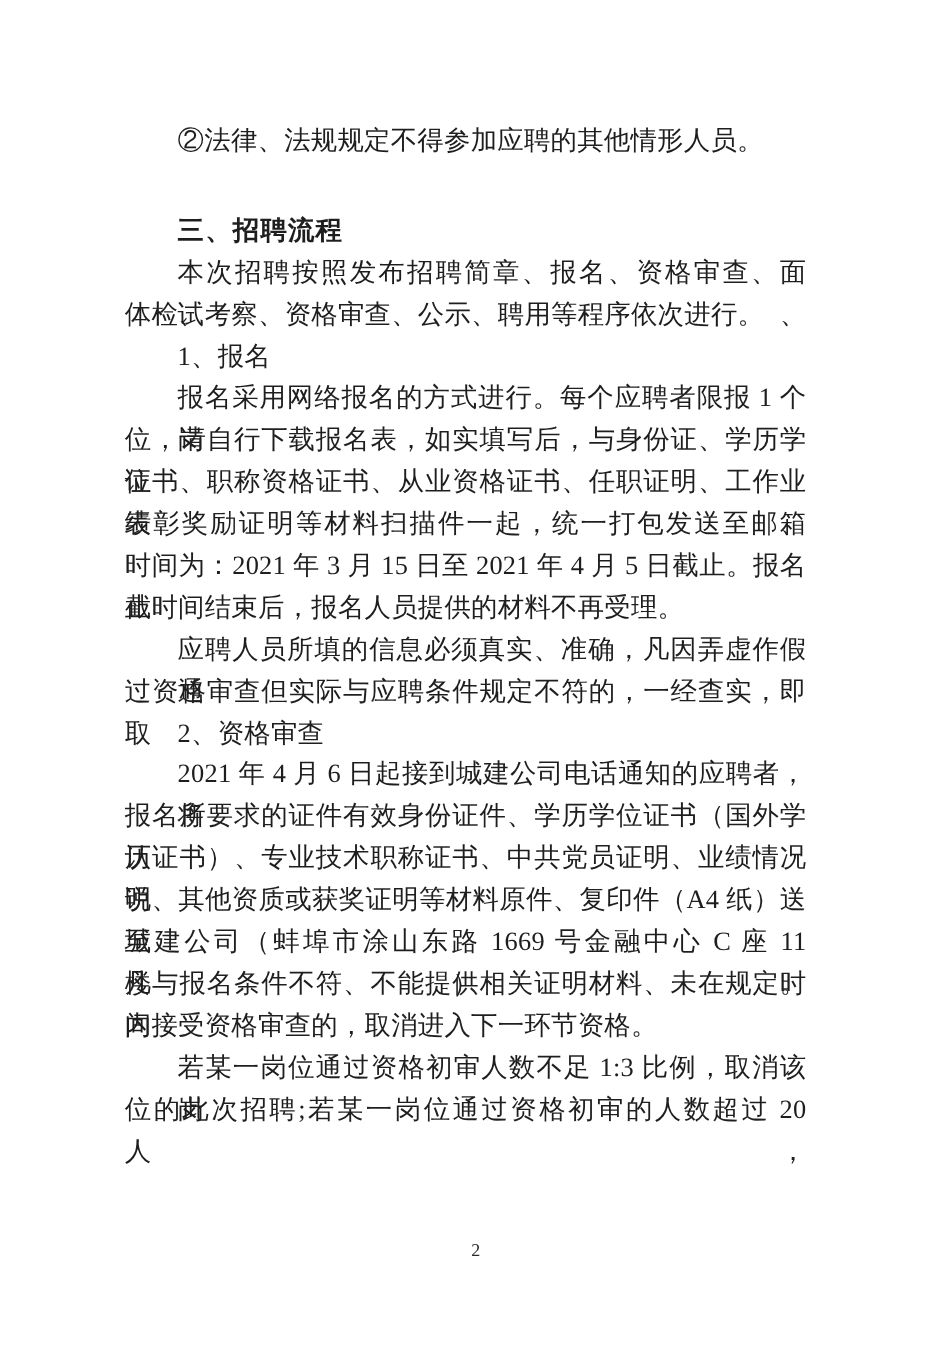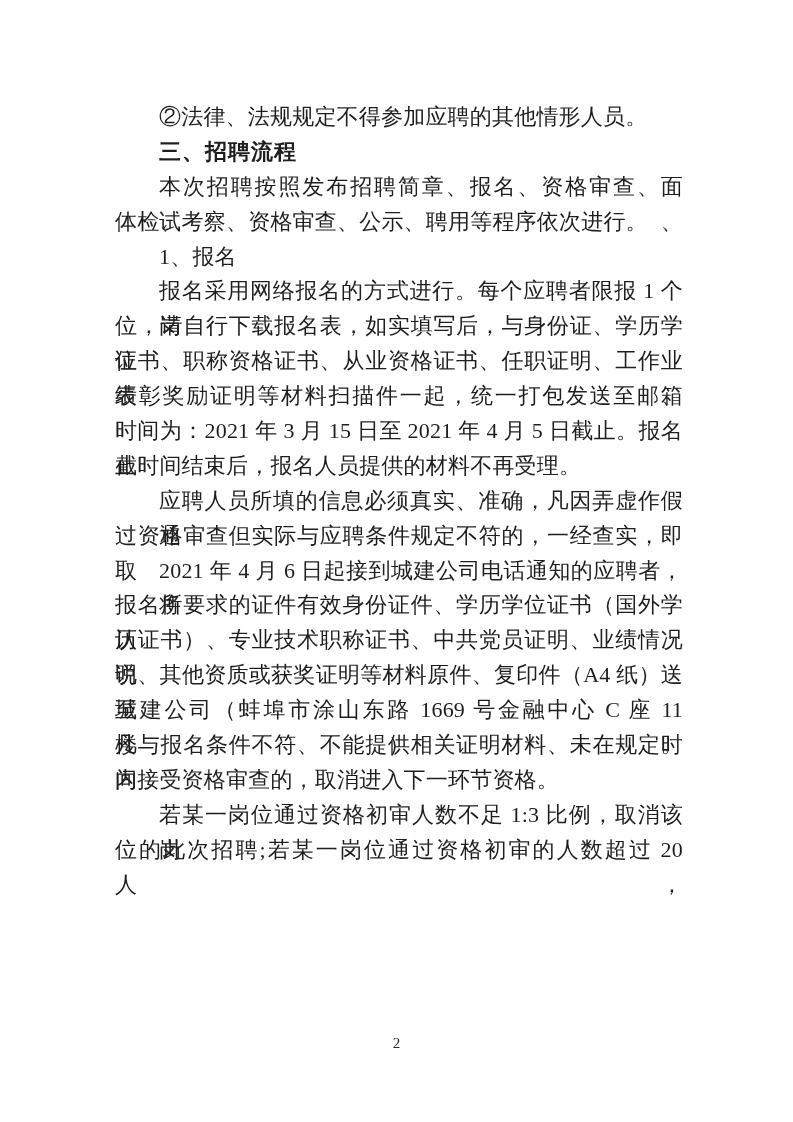--- a/index.html
+++ b/index.html
@@ -11,21 +11,21 @@
     position: relative;
     width: 793px;
     height: 1122px;
     background: #ffffff;
     overflow: hidden;
     font-family: "Liberation Serif", "DejaVu Serif", serif;
     color: #1e1e1e;
   }
   .doc-body {
     position: absolute;
-    left: 115px;
+    left: 104px;
     top: 100px;
     width: 568px;
   }
   .ln {
     height: 34.9px;
     line-height: 34.9px;
     font-size: 22px;
     white-space: nowrap;
     letter-spacing: 0.2px;
   }
@@ -34,20 +34,21 @@
   }
   .ln.j {
     text-align: justify;
     text-align-last: justify;
     white-space: normal;
   }
   .ln.h {
     font-family: "Liberation Sans", "DejaVu Sans", sans-serif;
     font-weight: 700;
     letter-spacing: 1px;
+    margin-top: 40px;
   }
   .footer {
     position: absolute;
     left: 0;
     top: 1033px;
     width: 793px;
     text-align: center;
     font-size: 15px;
     line-height: 20px;
     color: #2a2a2a;
@@ -65,20 +66,21 @@
     <div class="ln">体检、考察、资格审查、公示、聘用等程序依次进行。</div>
     <div class="ln ind">1、报名</div>
     <div class="ln ind j">报名采用网络报名的方式进行。每个应聘者限报 1 个岗</div>
     <div class="ln j">位，请自行下载报名表，如实填写后，与身份证、学历学位</div>
     <div class="ln j">证书、职称资格证书、从业资格证书、任职证明、工作业绩、</div>
     <div class="ln j">表彰奖励证明等材料扫描件一起，统一打包发送至邮箱</div>
     <div class="ln j">时间为：2021 年 3 月 15 日至 2021 年 4 月 5 日截止。报名截</div>
     <div class="ln">止时间结束后，报名人员提供的材料不再受理。</div>
     <div class="ln ind j">应聘人员所填的信息必须真实、准确，凡因弄虚作假通</div>
     <div class="ln j">过资格审查但实际与应聘条件规定不符的，一经查实，即取</div>
+    <div class="ln ind">2、资格审查</div>
     <div class="ln ind j">2021 年 4 月 6 日起接到城建公司电话通知的应聘者，将</div>
     <div class="ln j">报名所要求的证件有效身份证件、学历学位证书（国外学历</div>
     <div class="ln j">认证书）、专业技术职称证书、中共党员证明、业绩情况说</div>
     <div class="ln j">明、其他资质或获奖证明等材料原件、复印件（A4 纸）送至</div>
     <div class="ln j">城建公司（蚌埠市涂山东路 1669 号金融中心 C 座 11 楼）。</div>
     <div class="ln j">凡与报名条件不符、不能提供相关证明材料、未在规定时间</div>
     <div class="ln">内接受资格审查的，取消进入下一环节资格。</div>
     <div class="ln ind j">若某一岗位通过资格初审人数不足 1:3 比例，取消该岗</div>
     <div class="ln j">位的此次招聘;若某一岗位通过资格初审的人数超过 20 人，</div>
   </div>

